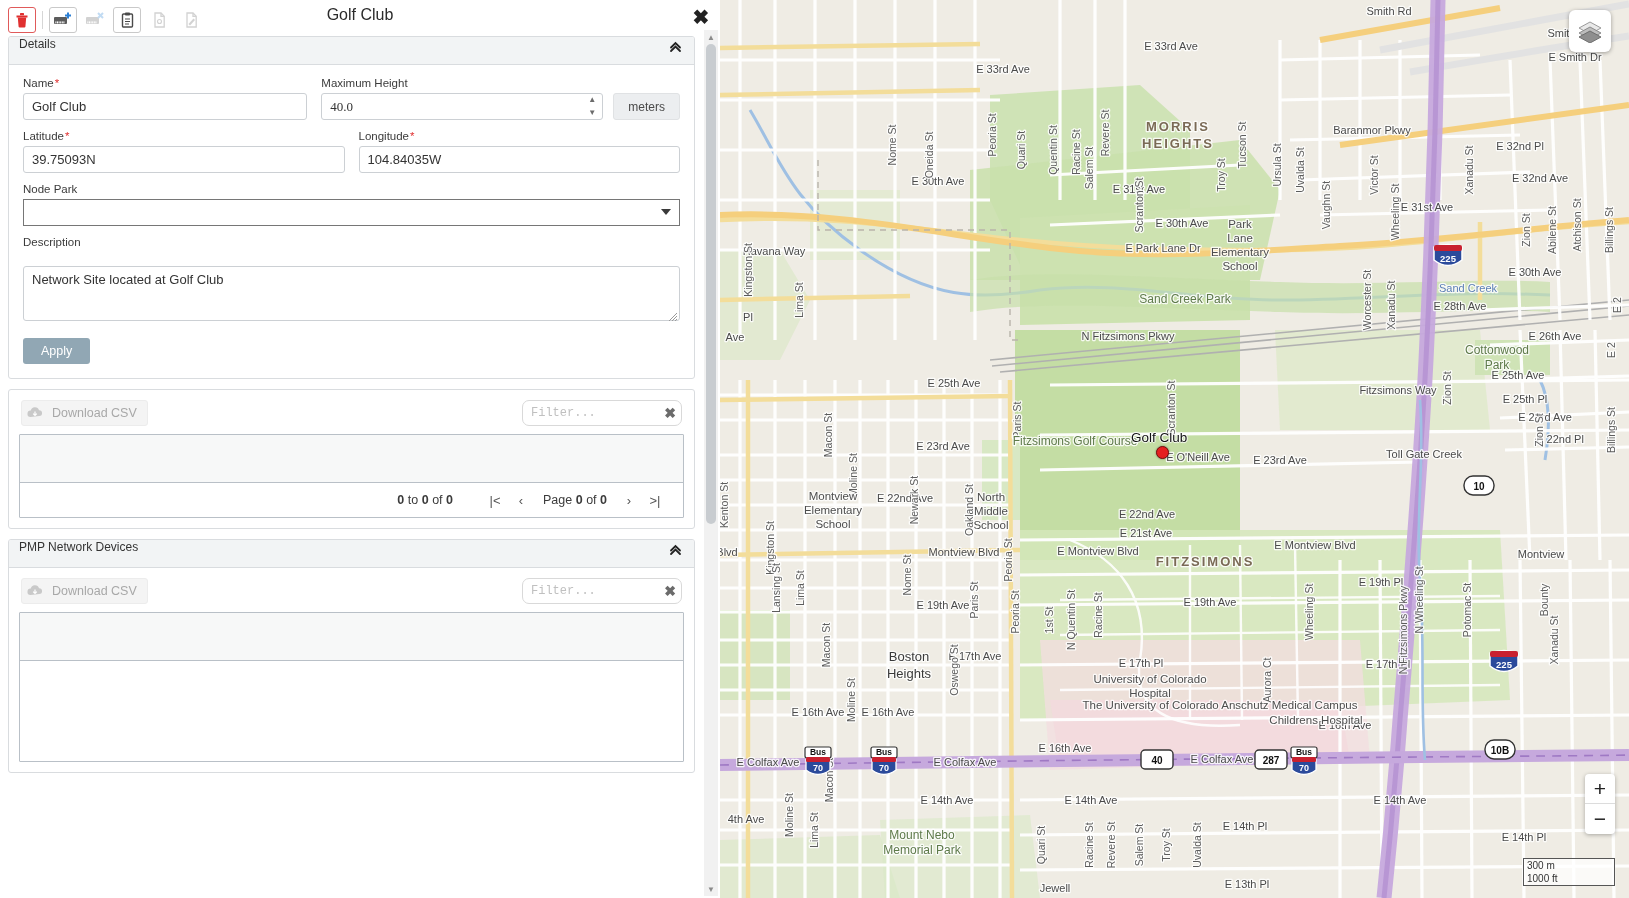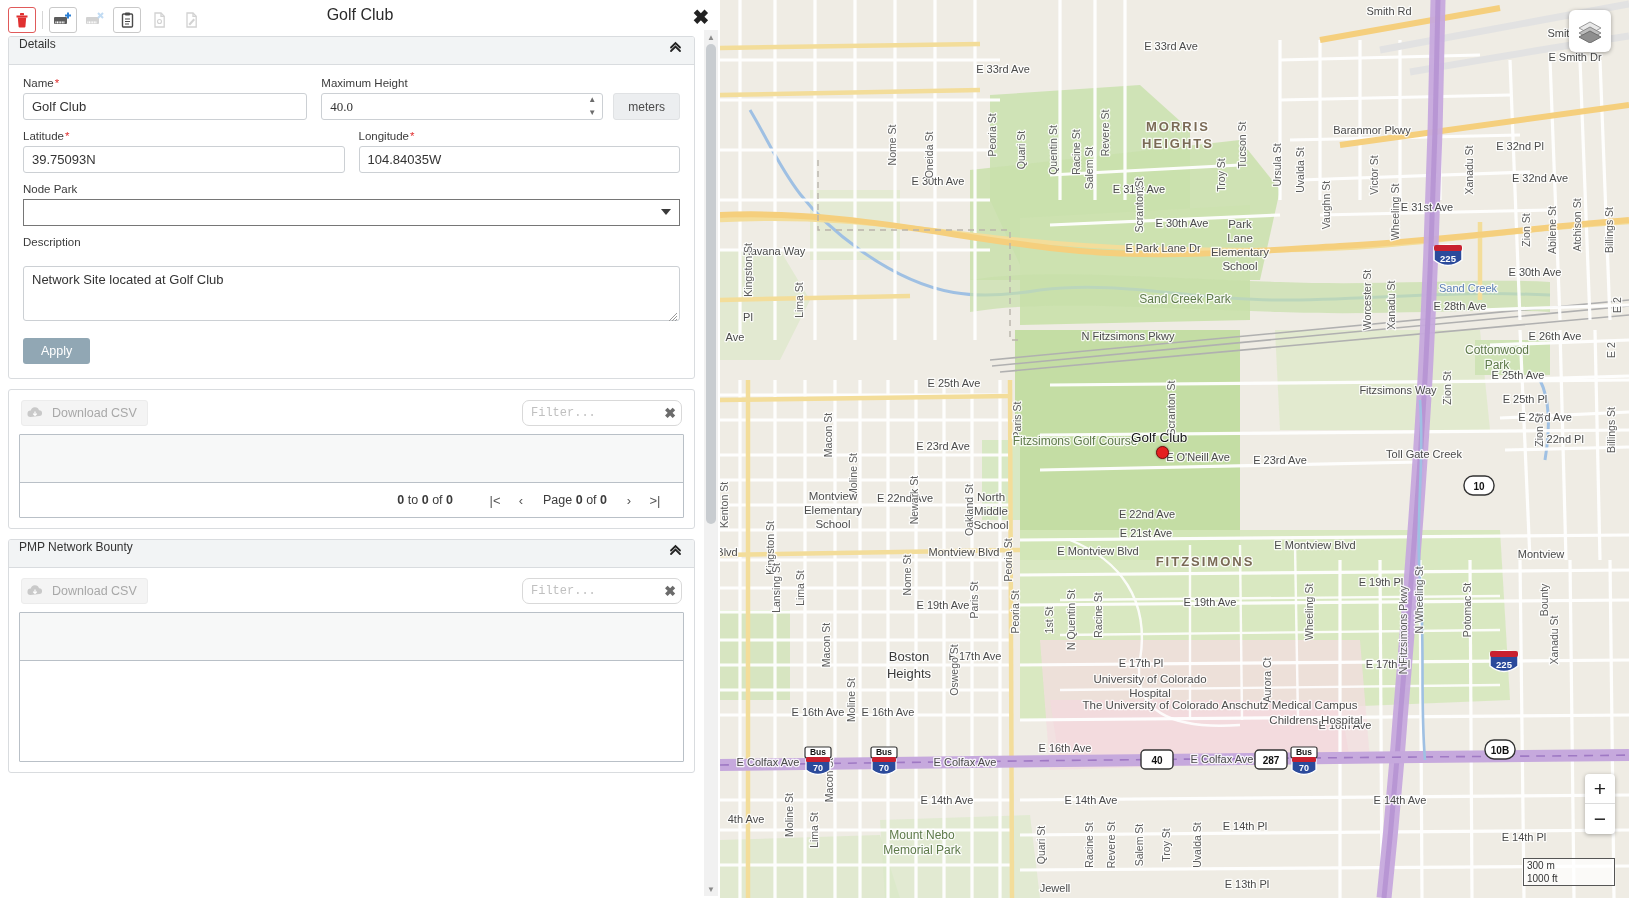--- a/index.html
+++ b/index.html
@@ -532,21 +532,21 @@
                 </span>
                 <span class="pg-btn">›</span>
                 <span class="pg-btn">&gt;|</span>
               </div>
             </div>
           </div>
         </div>
 
         <div class="card">
           <div class="card-header">
-            <span class="title">PMP Network Bounty</span>
+            <span class="title">PMP Network Devices</span>
             <span class="chev">
               <svg width="15" height="15" viewBox="0 0 15 15">
                   <path d="M3 8.5L7.5 4 12 8.5" stroke="#222" stroke-width="1.8" fill="none" stroke-linecap="round"></path>
                   <path d="M3 12L7.5 7.5 12 12" stroke="#222" stroke-width="1.8" fill="none" stroke-linecap="round"></path>
                 </svg>
             </span>
           </div>
           <div class="card-body" style="padding:6px 10px 10px 10px;">
             <div class="grid-top">
               <div class="dl-btn">

